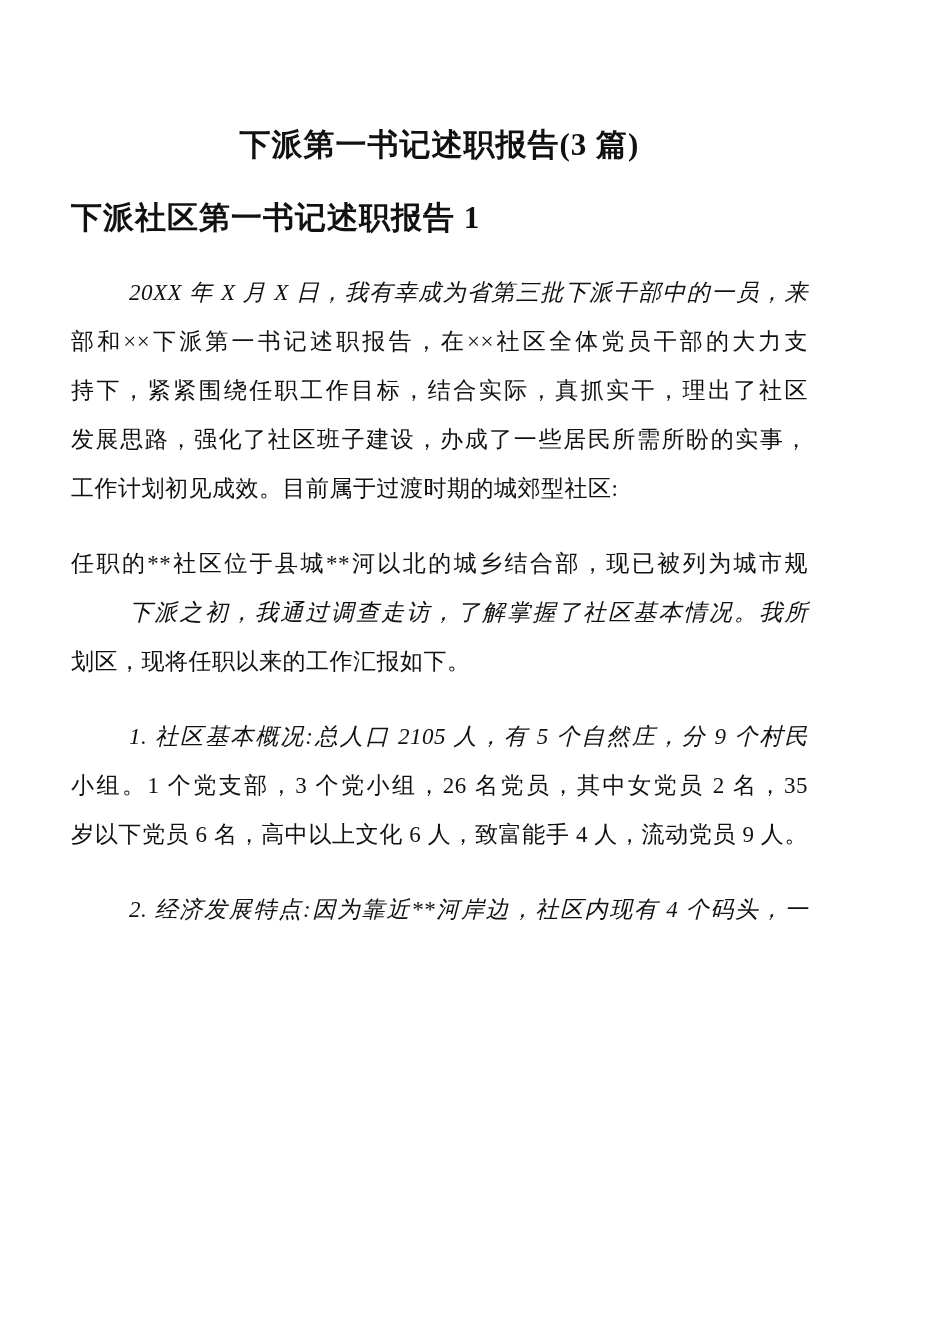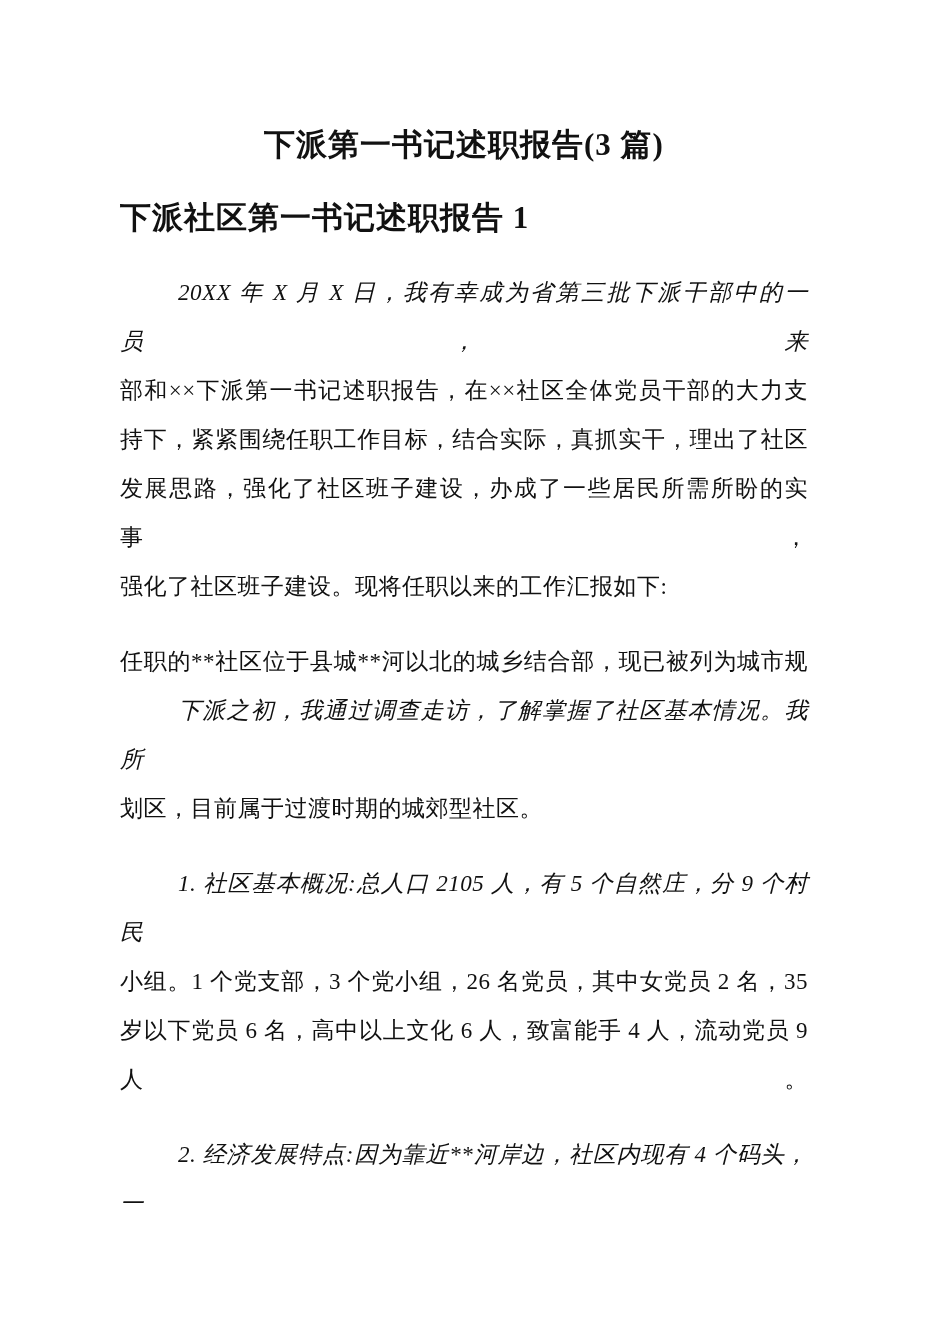--- a/index.html
+++ b/index.html
@@ -8,21 +8,21 @@
     height: 1344px;
     overflow: hidden;
     font-family: "Liberation Serif", "DejaVu Serif", serif;
     color: #111111;
   }
   .page {
     width: 950px;
     height: 1344px;
     background: #ffffff;
     box-sizing: border-box;
-    padding: 120px 142px 0 120px;
+    padding: 120px 142px 0 71px;
   }
   .doc-title {
     margin: 0;
     font-size: 31px;
     font-weight: bold;
     line-height: 49px;
     text-align: center;
     letter-spacing: 1px;
     white-space: nowrap;
   }
@@ -62,26 +62,26 @@
 
 <div class="page">
   <h1 class="doc-title">下派第一书记述职报告(3 篇)</h1>
   <h2 class="doc-subtitle">下派社区第一书记述职报告 1</h2>
   <div id="document-body">
       <div class="para">
         <div class="line first">20XX 年 X 月 X 日，我有幸成为省第三批下派干部中的一员，来</div>
         <div class="line">部和××下派第一书记述职报告，在××社区全体党员干部的大力支</div>
         <div class="line">持下，紧紧围绕任职工作目标，结合实际，真抓实干，理出了社区</div>
         <div class="line">发展思路，强化了社区班子建设，办成了一些居民所需所盼的实事，</div>
-        <div class="line short-last">强化了社区班子建设。现将任职以来的工作汇报如下:</div>
+        <div class="line short-last">工作计划初见成效。目前属于过渡时期的城郊型社区:</div>
       </div>
       <div class="para">
         <div class="line">任职的**社区位于县城**河以北的城乡结合部，现已被列为城市规</div>
         <div class="line first">下派之初，我通过调查走访，了解掌握了社区基本情况。我所</div>
-        <div class="line short-last">划区，目前属于过渡时期的城郊型社区。</div>
+        <div class="line short-last">划区，现将任职以来的工作汇报如下。</div>
       </div>
       <div class="para">
         <div class="line first">1. 社区基本概况:总人口 2105 人，有 5 个自然庄，分 9 个村民</div>
         <div class="line">小组。1 个党支部，3 个党小组，26 名党员，其中女党员 2 名，35</div>
         <div class="line">岁以下党员 6 名，高中以上文化 6 人，致富能手 4 人，流动党员 9 人。</div>
       </div>
       <div class="para">
         <div class="line first">2. 经济发展特点:因为靠近**河岸边，社区内现有 4 个码头，一</div>
       </div>
     </div>

